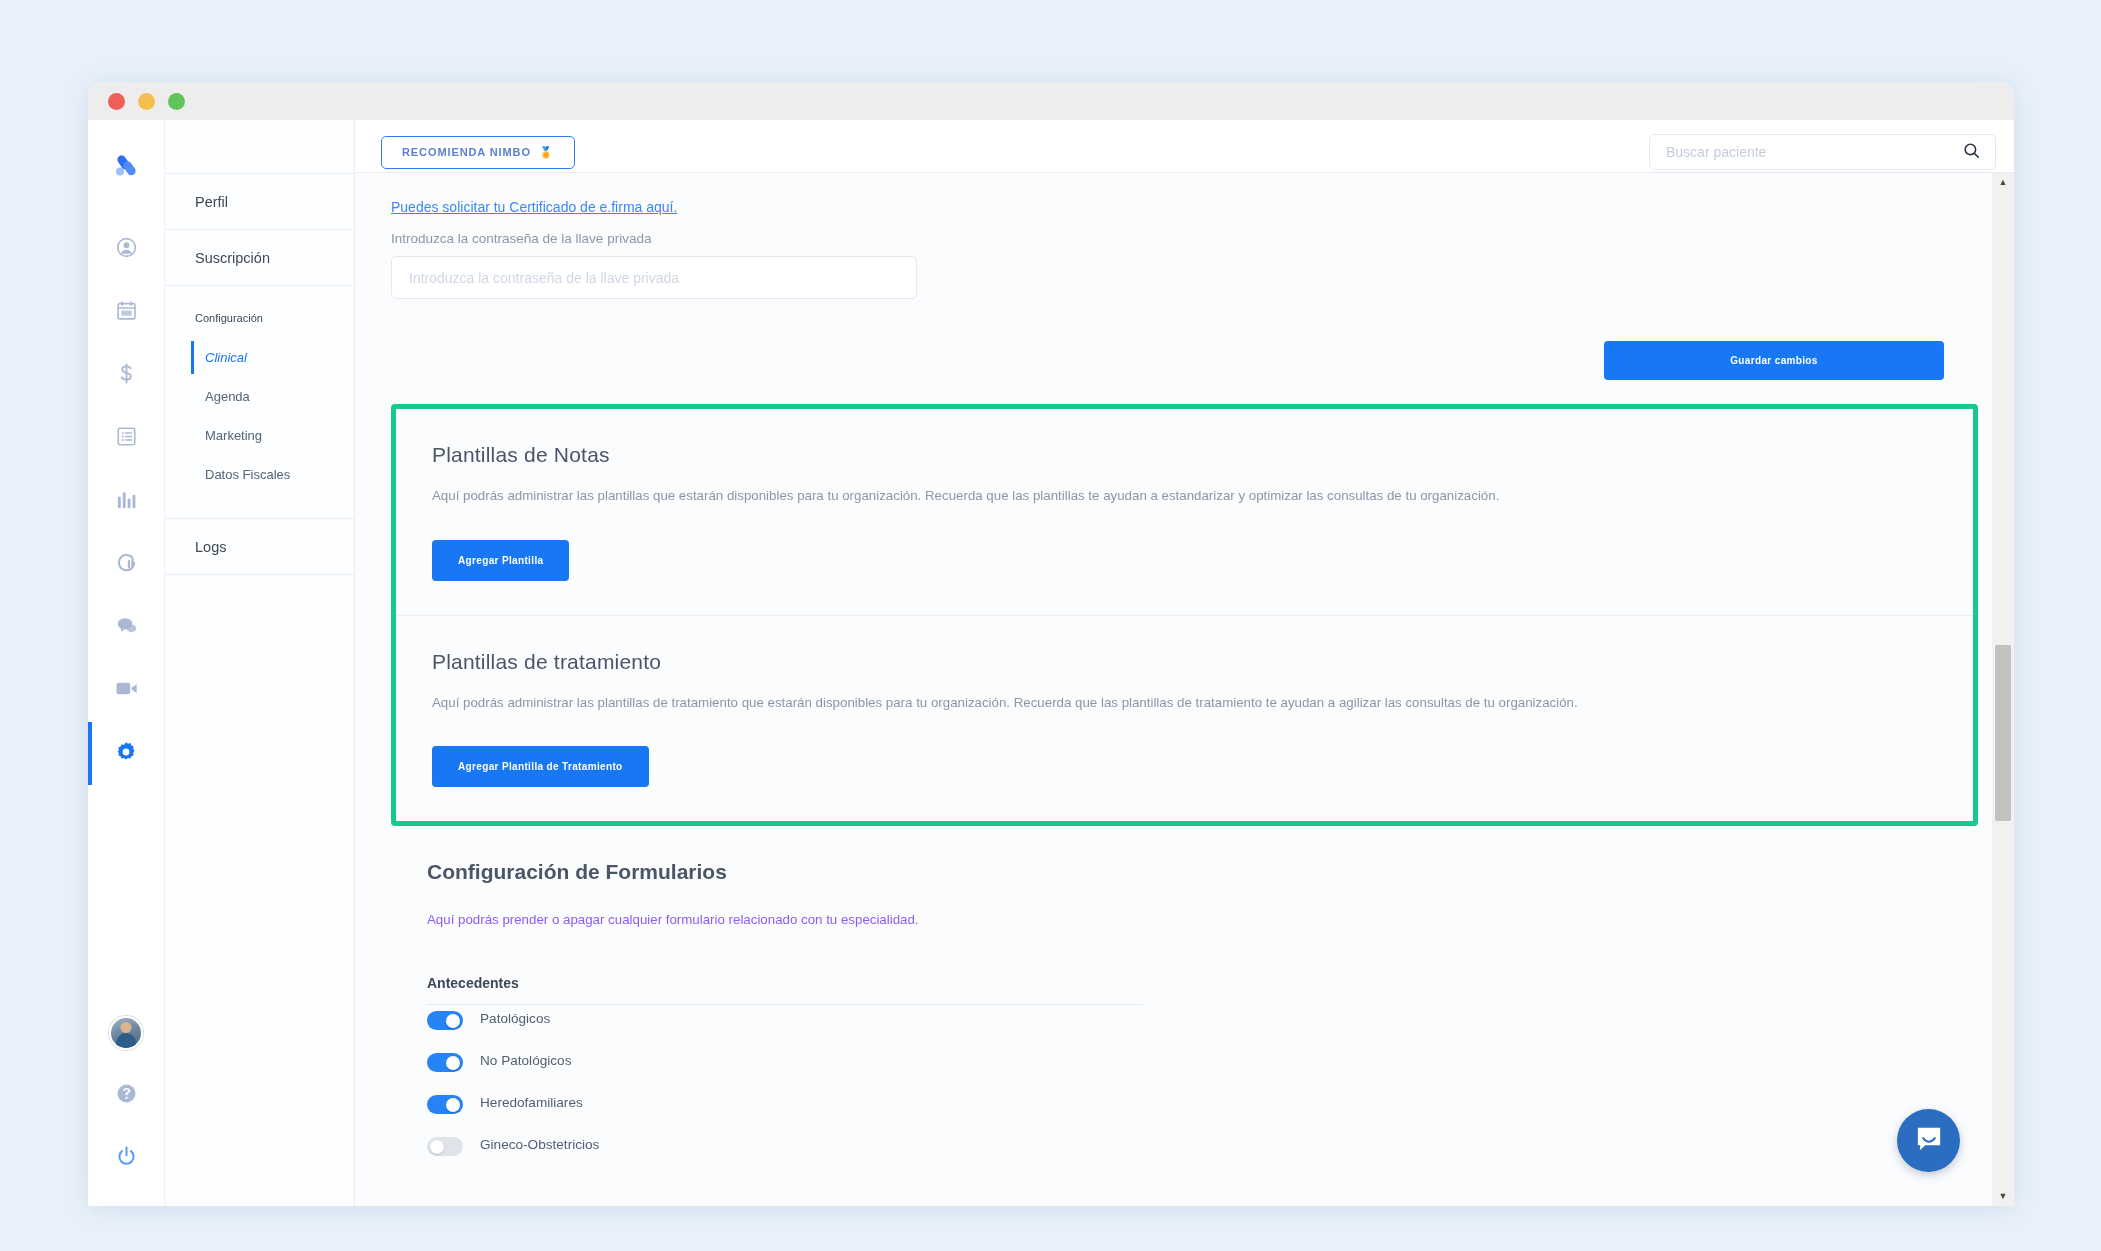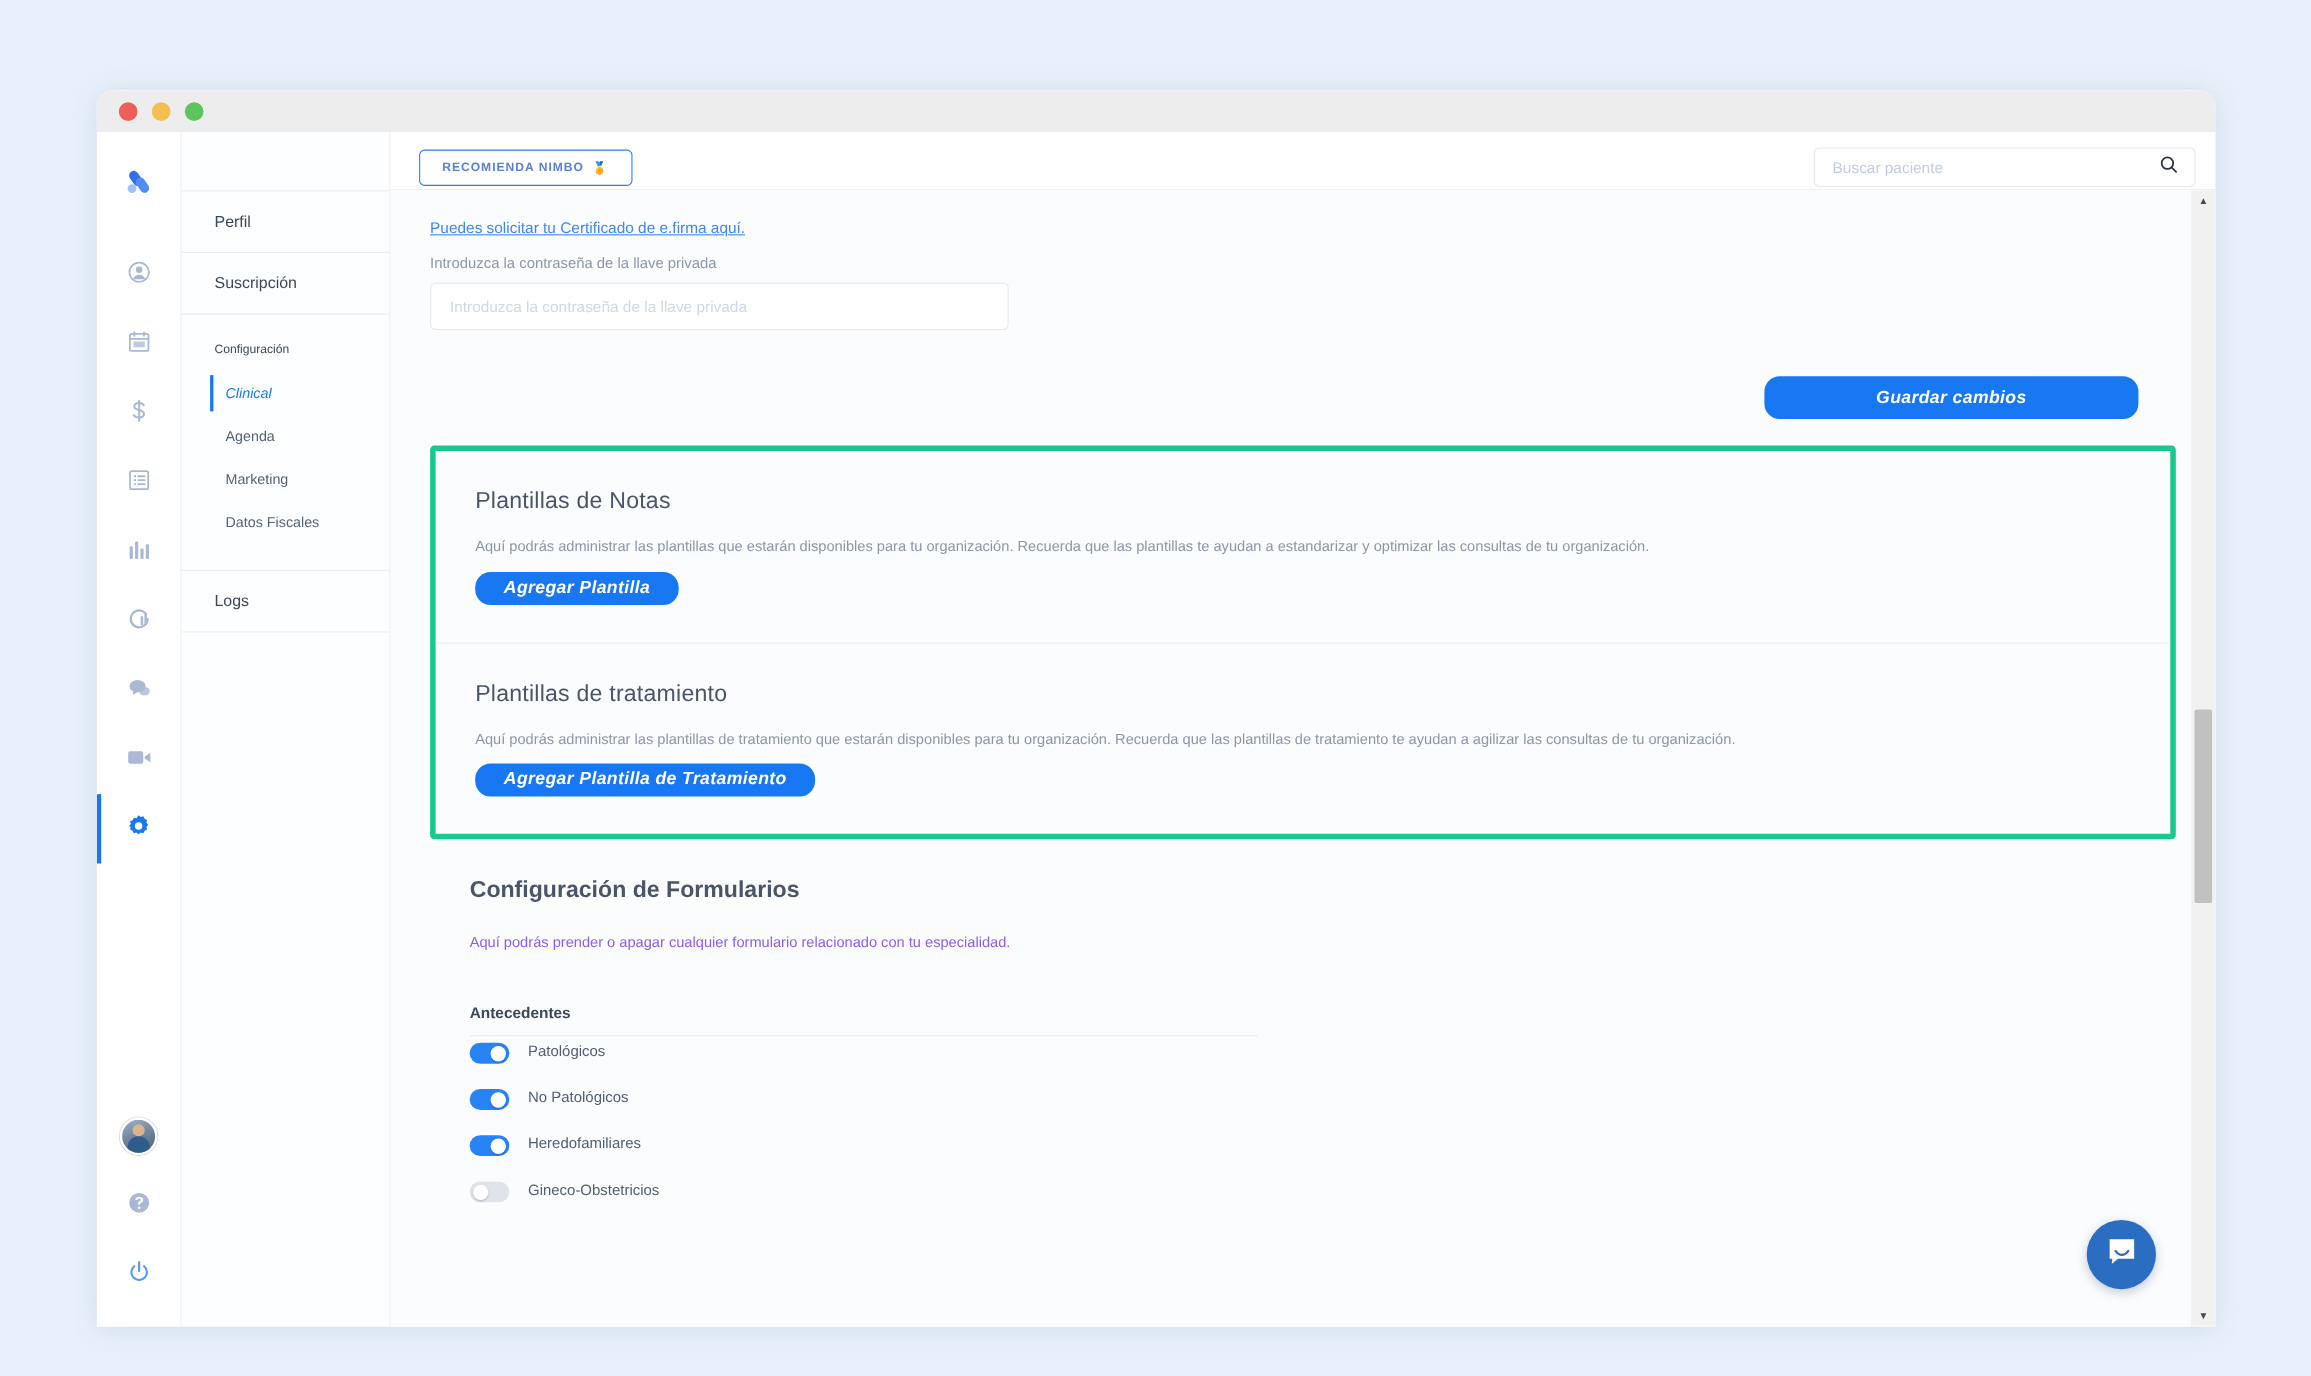--- a/index.html
+++ b/index.html
@@ -154,25 +154,24 @@
     margin-top: 10px;
     width: 526px; height: 43px;
     border: 1px solid #e4e9f0; border-radius: 5px;
     background: #fff;
     display: flex; align-items: center; padding-left: 17px;
     font-size: 14px; color: #cfd8e4;
   }
   .save-row { display: flex; justify-content: flex-end; margin-top: 42px; padding-right: 26px;}
   .btn-primary {
     background: #1877f2; color: #fff;
-    border: 0; border-radius: 14px;
-    font-size: 16px; font-weight: 700; letter-spacing: .35px;
+    border: 0; border-radius: 4px;
+    font-size: 10px; font-weight: 700; letter-spacing: .35px;
     font-family: "Liberation Sans", sans-serif;
     cursor: pointer;
-    font-style: italic;
   }
   .btn-save { width: 340px; height: 39px; }
 
   
   .highlight {
     position: relative;
     margin-top: 24px;
     border: 5px solid #17c98c;
     border-radius: 4px;
     padding: 0 0 0 0;
@@ -184,21 +183,21 @@
   }
   .sec + .sec { border-top: 1px solid #eaeef4; }
   .sec h2 {
     font-size: 21px; font-weight: 400; color: #4a5568;
     letter-spacing: .2px;
   }
   .sec p {
     margin-top: 20px;
     font-size: 13.3px; color: #8b96a7; line-height: 1.4;
   }
-  .sec .btn-primary { margin-top: 13px; height: 30px; padding: 0 26px; }
+  .sec .btn-primary { margin-top: 34px; height: 41px; padding: 0 26px; }
 
   .plain-sec { padding: 34px 36px 0 36px; }
   .plain-sec h2 { font-size: 21px; font-weight: 700; color: #4a5568; }
   .plain-sec p { margin-top: 28px; font-size: 13.3px; color: #8b5cf6; }
 
   .sub-head {
     margin-top: 48px;
     font-size: 14px; font-weight: 700; color: #3c4858;
     padding-bottom: 13px;
     border-bottom: 1px solid #e6eaf1;

